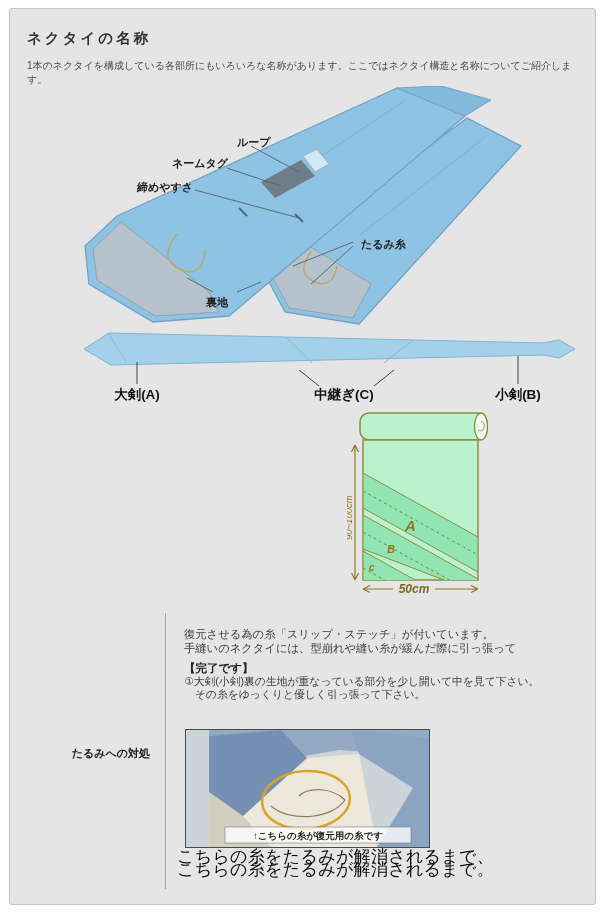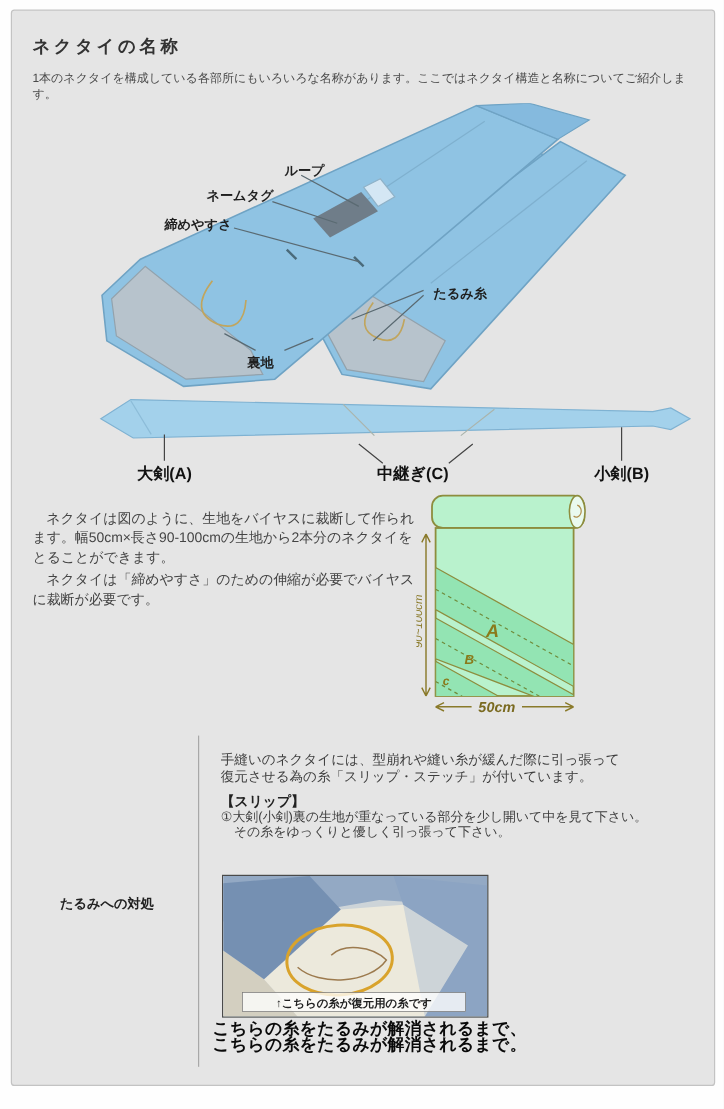--- a/index.html
+++ b/index.html
@@ -10,26 +10,26 @@
   .title{left:17px;top:20px;font-size:14.5px;font-weight:bold;color:#333;letter-spacing:3px;}
   .intro{left:17px;top:50px;width:552px;font-size:10px;line-height:14px;color:#4a4a4a;}
   .fig-main{left:49px;top:77px;width:520px;height:240px;}
   .fig-lbl{font-size:11px;font-weight:bold;color:#1f1f1f;white-space:nowrap;}
   .fig-flat{left:44px;top:319px;width:525px;height:75px;}
   .blade-lbl{top:377px;width:90px;text-align:center;font-size:13.5px;font-weight:bold;color:#111;white-space:nowrap;}
   .bias-text{left:17px;top:416px;width:322px;font-size:11.6px;line-height:16px;color:#444;}
   .bias-text p{margin:0 0 3px 0;}
   .fig-fabric{left:337px;top:394px;width:150px;height:205px;}
   .divider{left:155px;top:604px;width:1px;height:276px;background:#a8a8a8;}
-  .side-label{left:40px;top:737px;width:100px;text-align:left;font-size:11px;font-weight:bold;color:#222;}
+  .side-label{left:40px;top:737px;width:100px;text-align:right;font-size:11px;font-weight:bold;color:#222;}
   .remedy-intro{left:174px;top:619px;font-size:11.3px;line-height:13.5px;color:#3d3d3d;white-space:nowrap;}
   .method-title{left:174px;top:652px;font-size:11.5px;font-weight:bold;color:#222;}
   .steps{left:174px;top:666px;font-size:10.8px;line-height:12.8px;color:#3d3d3d;white-space:nowrap;}
-  .photo{left:175px;top:720px;width:220px;height:117px;border:1px solid #4a4a4a;background:#cdd4d8;}
-  .note{left:167px;top:842px;font-size:14px;line-height:12.5px;font-weight:bold;color:#0a0a0a;white-space:nowrap;letter-spacing:.3px;}
+  .photo{left:175px;top:720px;width:220px;height:117px;border:1px solid #4a4a4a;background:#cdd4d8;padding-left:23px;}
+  .note{left:167px;top:842px;font-size:17px;line-height:12.5px;font-weight:normal;color:#0a0a0a;white-space:nowrap;letter-spacing:.3px;}
   svg{display:block;}
 </style>
 </head>
 <body>
 
 <div class="page">
 
   <div class="abs title">ネクタイの名称</div>
   <div class="abs intro">1本のネクタイを構成している各部所にもいろいろな名称があります。ここではネクタイ構造と名称についてご紹介します。</div>
 
@@ -80,24 +80,20 @@
       <path d="M232,9 L258,35 M358,13 L330,35" stroke="#aab4ac" stroke-width="1" fill="none"></path>
       <path d="M83,34 L83,56" stroke="#444" stroke-width="1"></path>
       <path d="M245,42 L265,58 M340,42 L320,58" stroke="#444" stroke-width="1" fill="none"></path>
       <path d="M464,28 L464,56" stroke="#444" stroke-width="1"></path>
     </svg>
   </div>
   <div class="abs blade-lbl" style="left:82px;">大剣(A)</div>
   <div class="abs blade-lbl" style="left:289px;">中継ぎ(C)</div>
   <div class="abs blade-lbl" style="left:463px;">小剣(B)</div>
 
-  <div class="abs bias-text">
-    <p>　ネクタイは図のように、生地をバイヤスに裁断して作られます。幅50cm×長さ90-100cmの生地から2本分のネクタイをとることができます。</p>
-    <p>　ネクタイは「締めやすさ」のための伸縮が必要でバイヤスに裁断が必要です。</p>
-  </div>
 
   <div class="abs fig-fabric">
     <svg width="150" height="205" viewBox="0 0 150 205">
       <defs>
           <clipPath id="fab">
             <rect x="16" y="37" width="115" height="140"></rect>
           </clipPath>
         </defs>
 
       <rect x="13" y="10" width="127" height="27" rx="9" fill="#b9f2cd" stroke="#8d8d3e" stroke-width="1.5"></rect>
@@ -122,24 +118,24 @@
 
       <path d="M16,186 L46,186 M88,186 L131,186 M16,186 l7,-3.5 M16,186 l7,3.5 M131,186 l-7,-3.5 M131,186 l-7,3.5" stroke="#8a7a2a" stroke-width="1.2" fill="none"></path>
       <text x="67" y="190" text-anchor="middle" font-size="12" font-weight="bold" font-style="italic" fill="#7a6a20">50cm</text>
     </svg>
   </div>
 
   <div class="abs divider"></div>
   <div class="abs side-label">たるみへの対処</div>
 
   <div class="abs remedy-intro">
+    <div>復元させる為の糸「スリップ・ステッチ」が付いています。</div>
     <div>手縫いのネクタイには、型崩れや縫い糸が緩んだ際に引っ張って</div>
-    <div>復元させる為の糸「スリップ・ステッチ」が付いています。</div>
   </div>
-  <div class="abs method-title">【スリップ】</div>
+  <div class="abs method-title">【完了です】</div>
   <div class="abs steps">
     <div>①大剣(小剣)裏の生地が重なっている部分を少し開いて中を見て下さい。</div>
     <div>　その糸をゆっくりと優しく引っ張って下さい。</div>
   </div>
 
   <div class="abs photo">
     <svg width="220" height="117" viewBox="0 0 220 117">
       <rect x="0" y="0" width="220" height="117" fill="#cdd4d8"></rect>
       <polygon points="0,0 220,0 220,26 130,20 95,26 0,38" fill="#93a9c4"></polygon>
       <polygon points="0,62 34,86 62,117 0,117" fill="#d3cfc0"></polygon>

